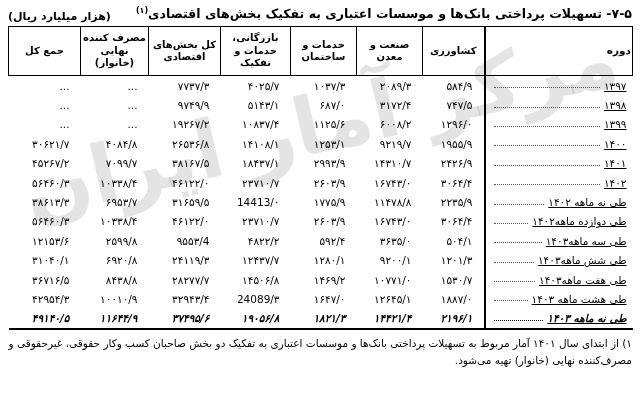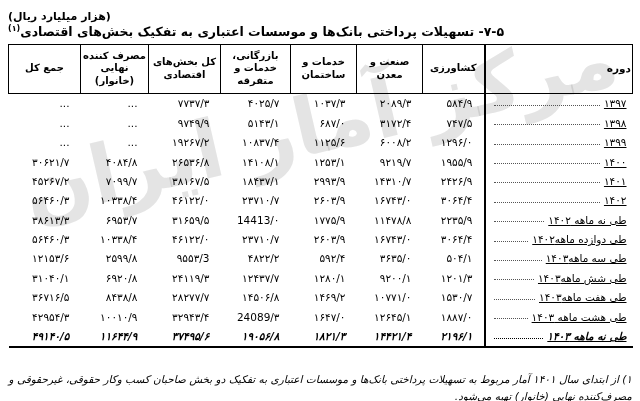--- a/index.html
+++ b/index.html
@@ -10,21 +10,21 @@
     box-sizing:border-box; padding:5px 8px 0 8px;
   }
   .watermark {
     position:absolute; top:78px; left:10px; width:620px;
     text-align:center; direction:rtl; white-space:nowrap;
     font-size:80px; font-weight:bold; letter-spacing:6px;
     color:rgba(130,130,130,0.22);
     transform:rotate(-13deg); transform-origin:center;
     z-index:0; pointer-events:none;
   }
-  .top-row { display:flex; flex-direction:column; justify-content:space-between; align-items:flex-start; margin-bottom:3px; position:relative; z-index:1; }
+  .top-row { display:flex; flex-direction:row; justify-content:space-between; align-items:flex-start; margin-bottom:3px; position:relative; z-index:1; }
   .unit-note { direction:rtl; font-weight:bold; font-size:11px; padding-top:5px; white-space:nowrap; }
   .title { direction:rtl; text-align:center; font-weight:bold; font-size:12.5px; line-height:1.4; }
   .title sup { font-size:8px; font-weight:bold; }
 
   table.facilities {
     position:relative; z-index:1;
     border-collapse:collapse; table-layout:fixed;
     width:624px; border-bottom:2px solid #000;
   }
   thead th {
@@ -39,21 +39,21 @@
   td.period-td { border-left:2px solid #000; padding:0 6px 0 5px;text-decoration:underline; }
   .pwrap { display:flex; align-items:center; width:100%; }
   .p-label { white-space:nowrap; font-size:10.5px; }
   .leader { flex:1; height:0; border-bottom:1.3px dotted #555; margin:4px 4px 0 3px; }
   tr.bold-row td, tr.bold-row .p-label { font-weight:bold; font-style:italic; }
   tr.bold-row .leader { border-bottom-color:#000; }
 
   .footnotes {
     position:relative; z-index:1;
     direction:rtl; text-align:right; width:624px;
-    font-size:10.5px; font-style:italic; line-height:1.6; margin-top:23px;
+    font-size:10.5px; line-height:1.6; margin-top:5px;
   }
   .footnotes .note { margin:0; }
 </style>
 </head>
 <body>
 
 <div class="page">
 
   <div class="watermark">مرکز آمار ایران</div>
 
@@ -72,21 +72,21 @@
       <col style="width:72px">
       <col style="width:68px">
       <col style="width:72px">
     </colgroup>
     <thead>
       <tr>
         <th class="period-col">دوره</th>
         <th>کشاورزی</th>
         <th>صنعت و معدن</th>
         <th>خدمات و ساختمان</th>
-        <th>بازرگانی، خدمات و متفرقه</th>
+        <th>بازرگانی، خدمات و تفکیک</th>
         <th>کل بخش‌های اقتصادی</th>
         <th>مصرف کننده نهایی (خانوار)</th>
         <th>جمع کل</th>
       </tr>
     </thead>
     <tbody>
         <tr>
       <td class="period-td">
         <div class="pwrap">
           <span class="p-label">۱۳۹۷</span>
@@ -210,21 +210,21 @@
       <td class="period-td">
         <div class="pwrap">
           <span class="p-label">طی سه ماهه۱۴۰۳</span>
           <span class="leader"></span>
         </div>
       </td>
       <td class="num">۵۰۴/۱</td>
       <td class="num">۳۶۳۵/۰</td>
       <td class="num">۵۹۲/۴</td>
       <td class="num">۴۸۲۲/۲</td>
-      <td class="num">۹۵۵۳/3</td>
+      <td class="num">۹۵۵۳/4</td>
       <td class="num">۲۵۹۹/۸</td>
       <td class="num">۱۲۱۵۳/۶</td>
     </tr>
         <tr>
       <td class="period-td">
         <div class="pwrap">
           <span class="p-label">طی شش ماهه۱۴۰۳</span>
           <span class="leader"></span>
         </div>
       </td>

